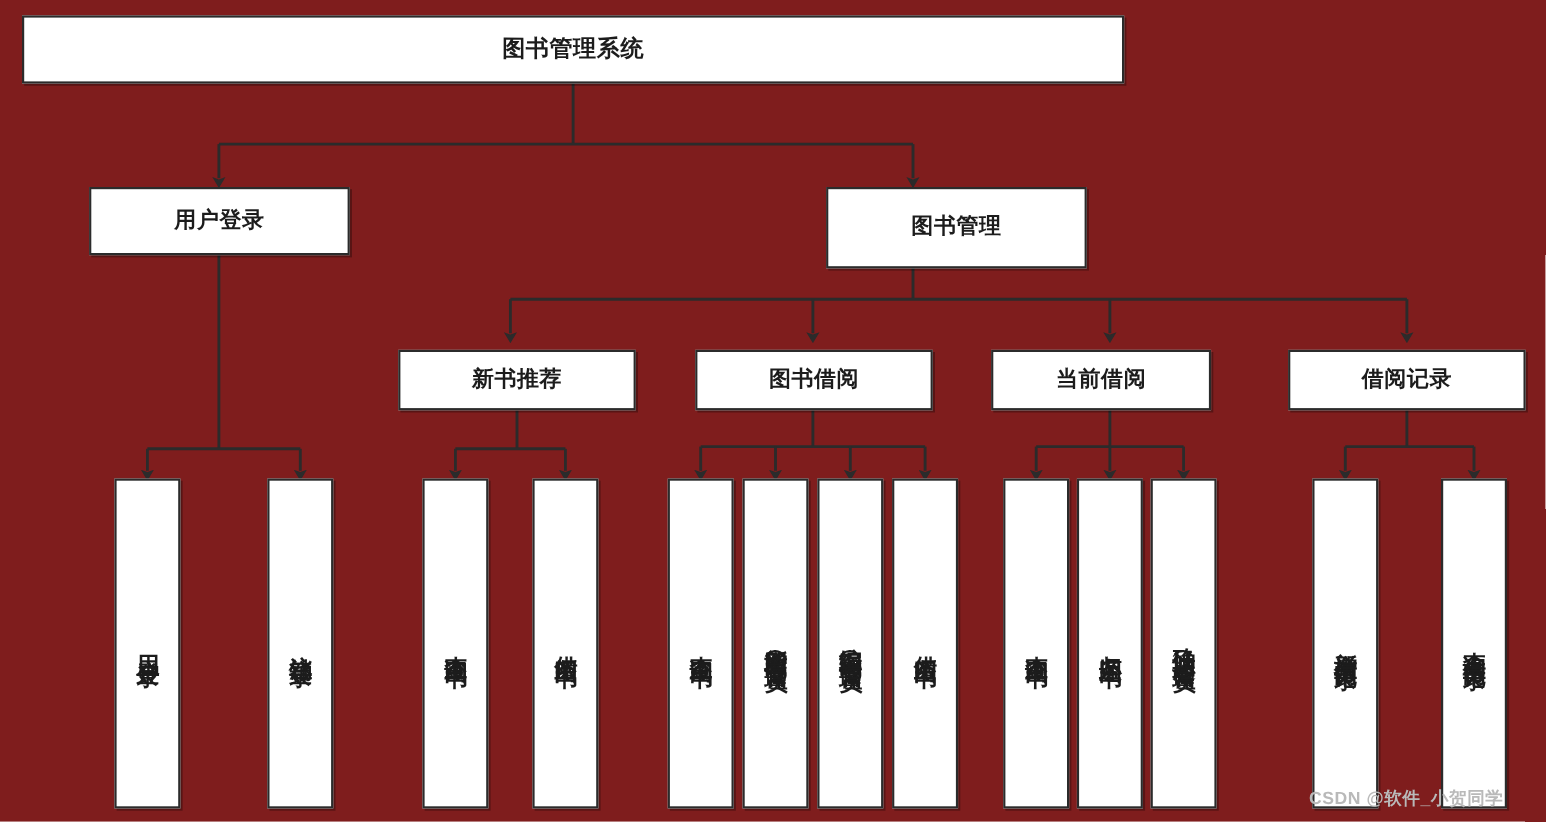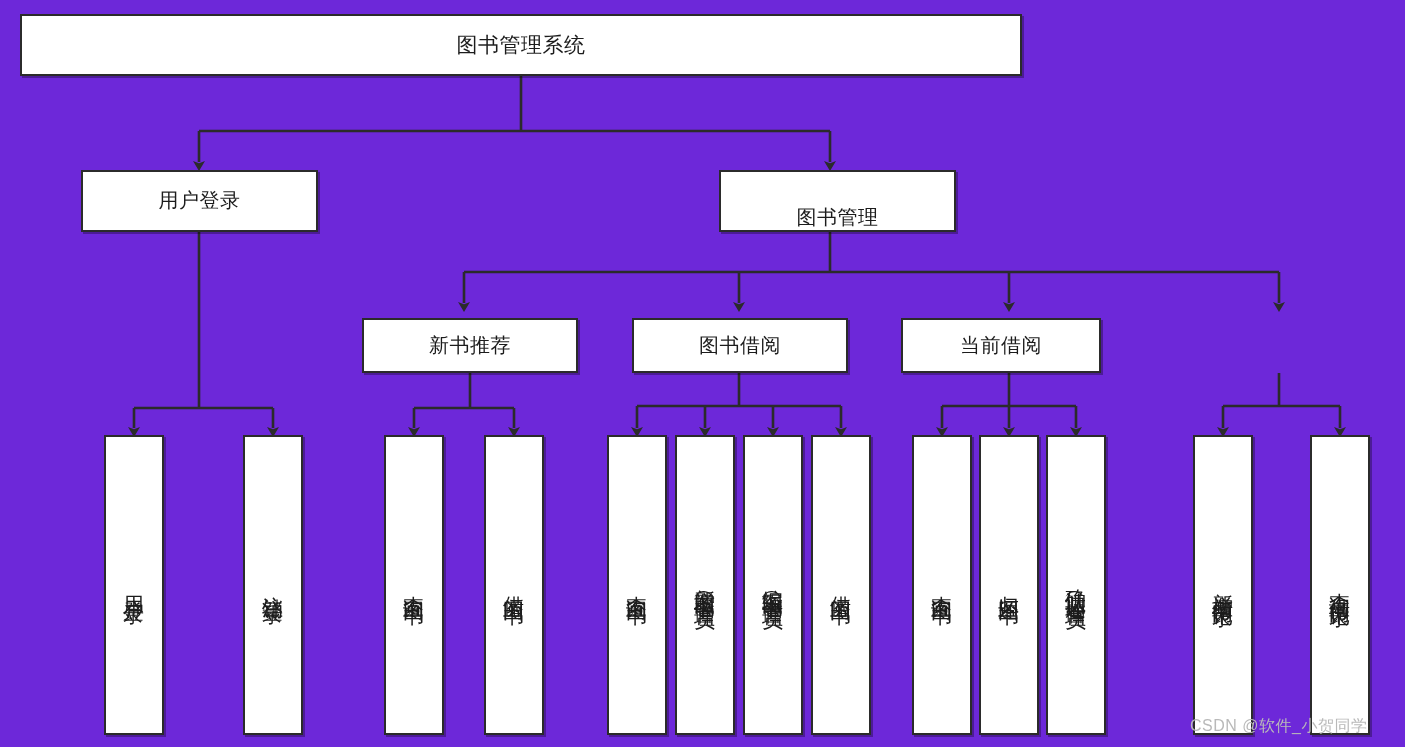--- a/index.html
+++ b/index.html
@@ -8,22 +8,23 @@
     background: #ffffff;
   }
   body {
     font-family: "Liberation Sans", "DejaVu Sans", sans-serif;
     color: #1a1a1a;
   }
   #canvas {
     position: relative;
     width: 1405px;
     height: 747px;
-    background: #6d28d9;
+    background: #7f1d1d;
     overflow: hidden;
+    font-weight: bold;
   }
   #edges {
     position: absolute;
     left: 0;
     top: 0;
     width: 1405px;
     height: 747px;
     pointer-events: none;
   }
   .node {
@@ -124,33 +125,36 @@
     </g>
   </svg>
 
   <div class="node node-root" style="left:20px; top:14px; width:1002px; height:62px;">
     <span class="label">图书管理系统</span>
   </div>
 
   <div class="node node-l2" style="left:81px; top:170px; width:237px; height:62px;">
     <span class="label">用户登录</span>
   </div>
-  <div class="node node-l2" style="left:719px; top:170px; width:237px; height:62px;align-items:flex-end;">
+  <div class="node node-l2" style="left:751px; top:170px; width:237px; height:74px;">
     <span class="label">图书管理</span>
   </div>
 
   <div class="node node-l3" style="left:362px; top:318px; width:216px; height:55px;">
     <span class="label">新书推荐</span>
   </div>
   <div class="node node-l3" style="left:632px; top:318px; width:216px; height:55px;">
     <span class="label">图书借阅</span>
   </div>
   <div class="node node-l3" style="left:901px; top:318px; width:200px; height:55px;">
     <span class="label">当前借阅</span>
   </div>
+  <div class="node node-l3" style="left:1171px; top:318px; width:216px; height:55px;">
+    <span class="label">借阅记录</span>
+  </div>
 
   <div class="node node-leaf" style="left:104px; top:435px; width:60px; height:300px;">
     <span class="label">用户登录</span>
   </div>
   <div class="node node-leaf" style="left:243px; top:435px; width:60px; height:300px;">
     <span class="label">注销登录</span>
   </div>
 
   <div class="node node-leaf" style="left:384px; top:435px; width:60px; height:300px;">
     <span class="label">查询图书</span>

